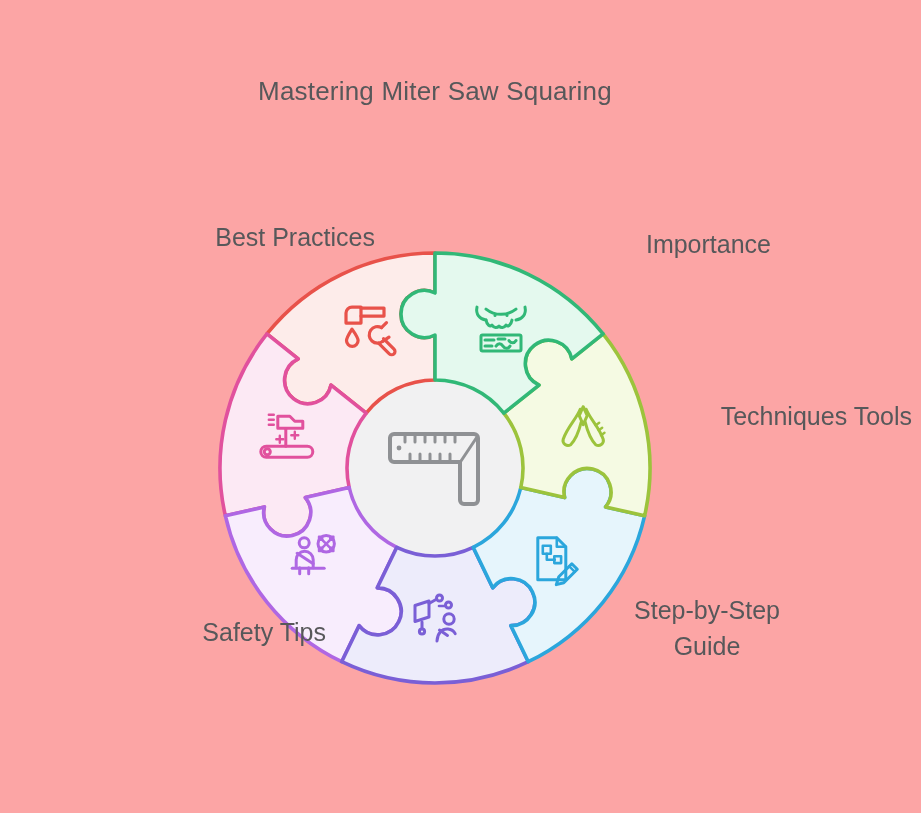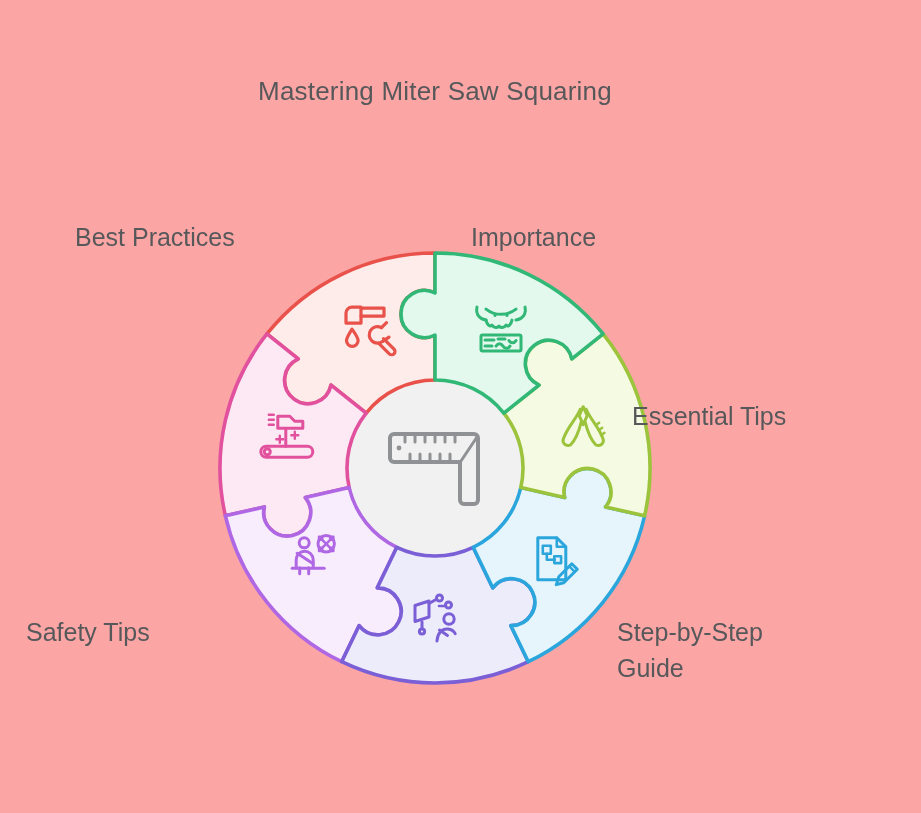--- a/index.html
+++ b/index.html
@@ -1,29 +1,29 @@
 <!DOCTYPE html>
 <html><head>
 <meta charset="utf-8">
 <style>
   html,body{margin:0;padding:0;background:#ffffff;}
   .stage{position:relative;width:921px;height:813px;background:#fca5a5;overflow:hidden;
          font-family:"Liberation Sans", sans-serif;}
   .title{position:absolute;left:135px;top:76px;width:600px;text-align:center;
          font-size:26px;color:#57585a;letter-spacing:.2px;}
   .seg-label{position:absolute;font-size:25px;color:#57585a;line-height:32px;}
-  .seg-label.center{text-align:left;}
+  .seg-label.center{text-align:right;}
   #wheel-svg{position:absolute;left:0;top:0;}
   .lbl-best{left:75px;top:221px;width:300px;}
-  .lbl-importance{left:471px;top:221px;width:300px;}
+  .lbl-importance{left:471px;top:228px;width:300px;}
   .lbl-tools{left:632px;top:400px;width:280px;}
   .lbl-advanced{left:2px;top:380px;width:240px;line-height:37px;}
   .lbl-safety{left:26px;top:616px;width:300px;}
   .lbl-trouble{left:283px;top:705px;width:300px;}
-  .lbl-step{left:617px;top:614px;width:180px;text-align:left;line-height:36px;}
+  .lbl-step{left:617px;top:592px;width:180px;text-align:center;line-height:36px;}
 </style>
 </head>
 <body>
 
 <div class="stage">
 
   <div class="title">Mastering Miter Saw Squaring</div>
 
   <svg id="wheel-svg" width="921" height="813" viewBox="0 0 921 813" fill="none" stroke-linecap="round" stroke-linejoin="round">
     <defs>
@@ -127,16 +127,16 @@
         <use href="#document-flowchart-pencil-icon" x="521.8" y="530.8" style="color:#2ba6dc"></use>
         <use href="#monitor-repair-person-icon" x="403.0" y="588.0" style="color:#7a5fd6"></use>
         <use href="#seatbelt-person-no-sign-icon" x="284.2" y="530.8" style="color:#af67e3"></use>
         <use href="#planer-wood-board-icon" x="254.8" y="402.2" style="color:#e1519d"></use>
         <use href="#carpenter-square-icon" x="385" y="429" style="color:#8f9194"></use>
       </g>
   </svg>
 
   <div class="seg-label center lbl-best">Best Practices</div>
   <div class="seg-label center lbl-importance">Importance</div>
-  <div class="seg-label center lbl-tools">Essential Tips</div>
+  <div class="seg-label center lbl-tools">Techniques Tools</div>
   <div class="seg-label lbl-step">Step-by-Step Guide</div>
   <div class="seg-label center lbl-safety">Safety Tips</div>
 </div>
 
 </body></html>

